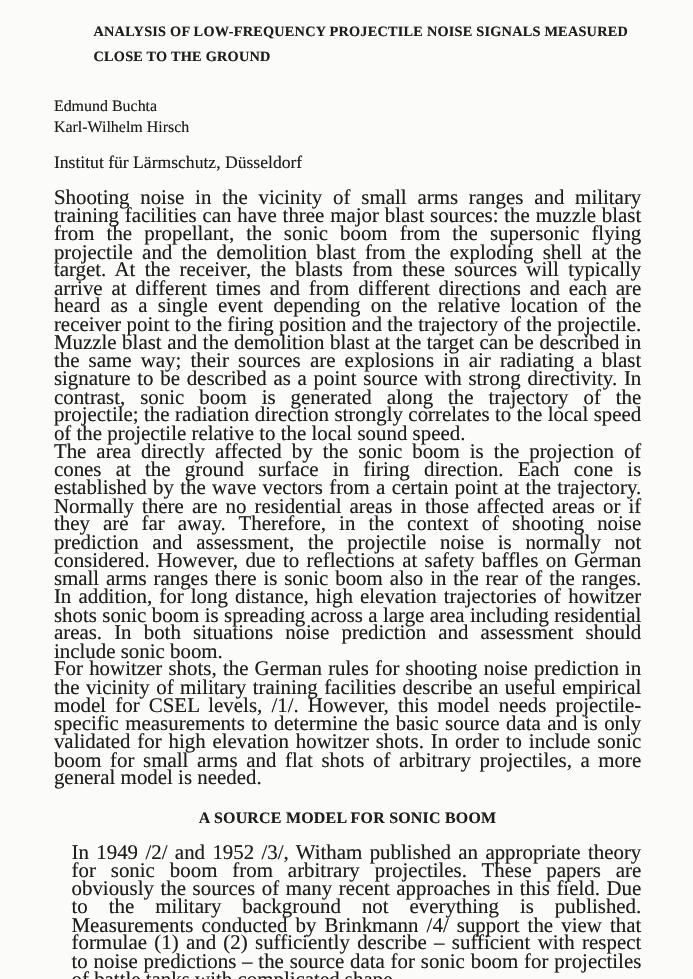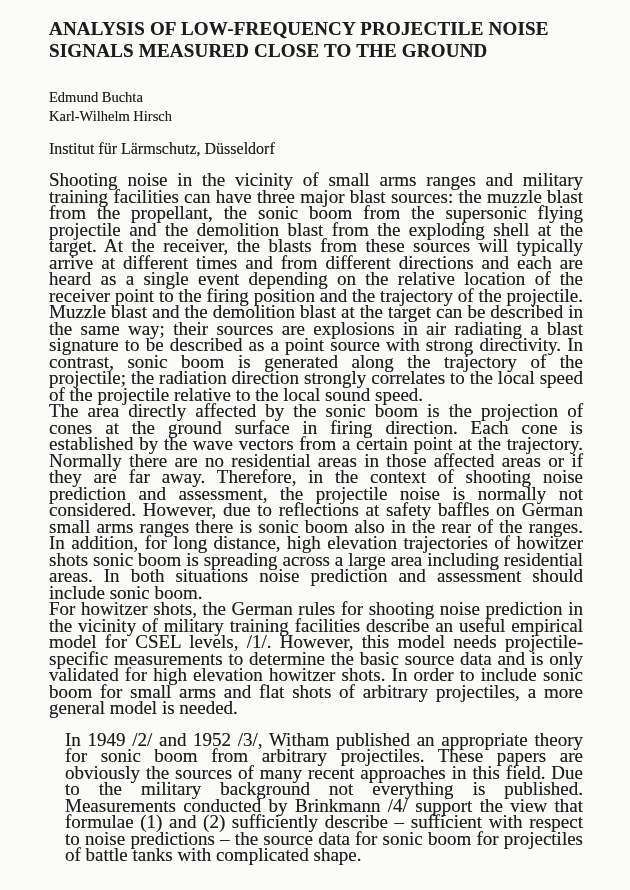--- a/index.html
+++ b/index.html
@@ -11,24 +11,25 @@
     position: relative;
     overflow: hidden;
   }
   .page {
     width: 630px; height: 890px;
     background: #fbfbf9;
     padding: 18px 47px 0 49px;
     text-shadow: 0 0 0.45px rgba(40,40,40,0.55); 
   }
   .title {
-    font-size: 19px;
+    font-size: 13px;
     line-height: 22px;
     font-weight: bold;
     letter-spacing: 0.2px;
+    margin-left: 36px;
   }
   .authors { margin-top: 26px; font-size: 14.5px; line-height: 18.5px; }
   .affiliation { margin-top: 15px; font-size: 16px; }
   .section-heading {
     margin-top: 27px;
     text-align: center;
     font-weight: bold;
     font-size: 14.5px;
     line-height: 18px;
     letter-spacing: 0.2px;
@@ -110,20 +111,21 @@
     <div>Karl-Wilhelm Hirsch</div>
   </div>
 
   <div class="affiliation">Institut für Lärmschutz, Düsseldorf</div>
 
 
   <p class="body-para first-of-section">Shooting noise in the vicinity of small arms ranges and military training facilities can have three major blast sources: the muzzle blast from the propellant, the sonic boom from the supersonic flying projectile and the demolition blast from the exploding shell at the target. At the receiver, the blasts from these sources will typically arrive at different times and from different directions and each are heard as a single event depending on the relative location of the receiver point to the firing position and the trajectory of the projectile. Muzzle blast and the demolition blast at the target can be described in the same way; their sources are explosions in air radiating a blast signature to be described as a point source with strong directivity. In contrast, sonic boom is generated along the trajectory of the projectile; the radiation direction strongly correlates to the local speed of the projectile relative to the local sound speed.</p>
   <p class="body-para">The area directly affected by the sonic boom is the projection of cones at the ground surface in firing direction. Each cone is established by the wave vectors from a certain point at the trajectory. Normally there are no residential areas in those affected areas or if they are far away. Therefore, in the context of shooting noise prediction and assessment, the projectile noise is normally not considered. However, due to reflections at safety baffles on German small arms ranges there is sonic boom also in the rear of the ranges. In addition, for long distance, high elevation trajectories of howitzer shots sonic boom is spreading across a large area including residential areas. In both situations noise prediction and assessment should include sonic boom.</p>
   <p class="body-para">For howitzer shots, the German rules for shooting noise prediction in the vicinity of military training facilities describe an useful empirical model for CSEL levels, /1/. However, this model needs projectile-specific measurements to determine the basic source data and is only validated for high elevation howitzer shots. In order to include sonic boom for small arms and flat shots of arbitrary projectiles, a more general model is needed.</p>
 
+  <h2 class="section-heading second">A SOURCE MODEL FOR SONIC BOOM</h2>
 
   <p class="body-para after-heading2">In 1949 /2/ and 1952 /3/, Witham published an appropriate theory for sonic boom from arbitrary projectiles. These papers are obviously the sources of many recent approaches in this field. Due to the military background not everything is published. Measurements conducted by Brinkmann /4/ support the view that formulae (1) and (2) sufficiently describe – sufficient with respect to noise predictions – the source data for sonic boom for projectiles of battle tanks with complicated shape.</p>
 
   <div class="equation">
     <span class="eq-body">
       <span>
         <span class="eq-var">P</span><span class="eq-sub">c</span><span class="eq-piece">(O)</span><span class="eq-op">=</span><span class="eq-piece">0,33</span>
         <span class="eq-var">P</span><span class="eq-sub">atm</span>
       </span>
       <span class="frac">

